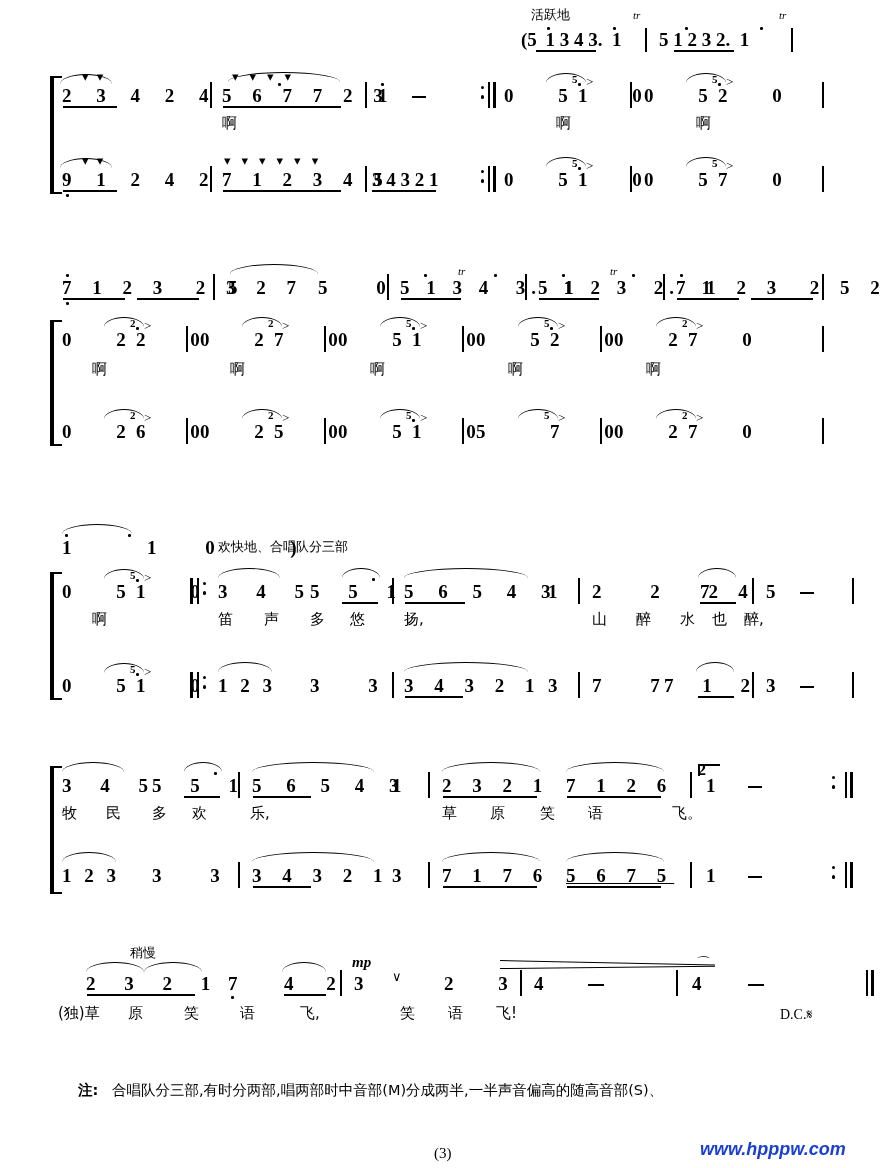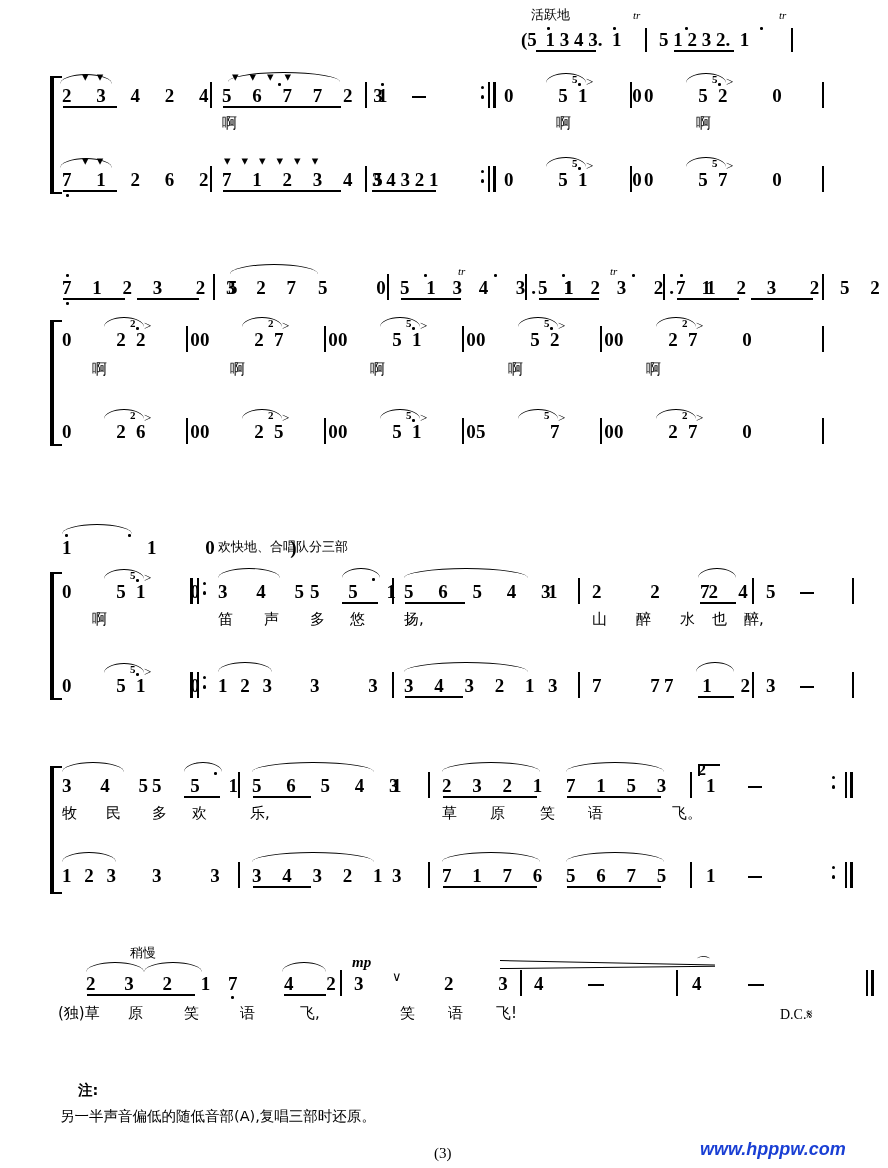--- a/index.html
+++ b/index.html
@@ -197,21 +197,21 @@
   <div class="slur" style="left:686px; top:73px; width:40px;"></div>
   <div class="t grace" style="left:712px; top:74px;">5</div>
   <div class="accent" style="left:726px; top:74px;">&gt;</div>
   <div class="dot" style="left:718px; top:83px;"></div>
   <div class="bar" style="left:822px; top:82px; height:26px;"></div>
 
   <div class="t lyr" style="left:222px; top:116px;">啊</div>
   <div class="t lyr" style="left:556px; top:116px;">啊</div>
   <div class="t lyr" style="left:696px; top:116px;">啊</div>
 
-  <div class="t num" style="left:62px; top:170px; letter-spacing:10px;">7 1 2 6  2</div>
+  <div class="t num" style="left:62px; top:170px; letter-spacing:10px;">9 1 2 4  2</div>
   <div class="slur" style="left:60px; top:158px; width:52px;"></div>
   <div class="t mark" style="left:82px; top:154px;">▾&nbsp;&nbsp;▾</div>
   <div class="beam" style="left:63px; top:190px; width:54px;"></div>
   <div class="dot" style="left:66px; top:194px;"></div>
 
   <div class="bar" style="left:210px; top:166px; height:26px;"></div>
   <div class="t num" style="left:222px; top:170px; letter-spacing:8px;">7 1 2 3 4 5</div>
   <div class="t mark" style="left:224px; top:154px; letter-spacing:11px;">▾▾▾▾▾▾</div>
   <div class="beam" style="left:223px; top:190px; width:118px;"></div>
 
@@ -463,21 +463,21 @@
   <div class="dot" style="left:214px; top:772px;"></div>
   <div class="bar" style="left:238px; top:772px; height:26px;"></div>
 
   <div class="t num" style="left:252px; top:776px; letter-spacing:10px;">5 6 5 4 3</div>
   <div class="t num" style="left:392px; top:776px;">1</div>
   <div class="slur" style="left:252px; top:762px; width:122px;"></div>
   <div class="beam" style="left:253px; top:796px; width:58px;"></div>
   <div class="bar" style="left:428px; top:772px; height:26px;"></div>
 
   <div class="t num" style="left:442px; top:776px; letter-spacing:8px;">2 3 2 1</div>
-  <div class="t num" style="left:566px; top:776px; letter-spacing:8px;">7 1 5 3</div>
+  <div class="t num" style="left:566px; top:776px; letter-spacing:8px;">7 1 2 6</div>
   <div class="slur" style="left:442px; top:762px; width:98px;"></div>
   <div class="slur" style="left:566px; top:762px; width:98px;"></div>
   <div class="beam" style="left:443px; top:796px; width:94px;"></div>
   <div class="beam" style="left:567px; top:796px; width:94px;"></div>
   <div class="bar" style="left:690px; top:772px; height:26px;"></div>
 
   <div class="t num-small" style="left:698px; top:762px;">2</div>
   <div class="hline" style="left:698px; top:764px; width:22px;"></div>
   <div class="bar" style="left:698px; top:764px; height:12px;"></div>
   <div class="t num" style="left:706px; top:776px;">1</div>
@@ -505,21 +505,21 @@
   <div class="slur" style="left:62px; top:852px; width:54px;"></div>
   <div class="bar" style="left:238px; top:862px; height:26px;"></div>
 
   <div class="t num" style="left:252px; top:866px; letter-spacing:8px;">3 4 3 2 1</div>
   <div class="t num" style="left:392px; top:866px;">3</div>
   <div class="slur" style="left:252px; top:852px; width:122px;"></div>
   <div class="beam" style="left:253px; top:886px; width:58px;"></div>
   <div class="bar" style="left:428px; top:862px; height:26px;"></div>
 
   <div class="t num" style="left:442px; top:866px; letter-spacing:8px;">7 1 7 6</div>
-  <div class="t num" style="left:566px; top:866px; letter-spacing:8px;">5 6 7 5</div>
+  <div class="t num" style="left:566px; top:866px; letter-spacing:8px;text-decoration:underline;">5 6 7 5</div>
   <div class="slur" style="left:442px; top:852px; width:98px;"></div>
   <div class="slur" style="left:566px; top:852px; width:98px;"></div>
   <div class="beam" style="left:443px; top:886px; width:94px;"></div>
   <div class="beam" style="left:567px; top:886px; width:94px;"></div>
   <div class="bar" style="left:690px; top:862px; height:26px;"></div>
 
   <div class="t num" style="left:706px; top:866px;">1</div>
   <div class="dash" style="left:748px; top:876px; width:14px;"></div>
   <div class="repeat-dots" style="left:832px; top:866px;">
       <i></i>
@@ -565,18 +565,18 @@
   <div class="t lyr" style="left:184px; top:1006px;">笑</div>
   <div class="t lyr" style="left:240px; top:1006px;">语</div>
   <div class="t lyr" style="left:300px; top:1006px;">飞,</div>
   <div class="t lyr" style="left:400px; top:1006px;">笑</div>
   <div class="t lyr" style="left:448px; top:1006px;">语</div>
   <div class="t lyr" style="left:496px; top:1006px;">飞!</div>
 
   <div class="t" style="left:780px; top:1008px; font-size:14px; font-family:'Liberation Serif', serif;">D.C.𝄋</div>
 
   <div class="t note-txt" style="left:78px; top:1078px; font-weight:bold;">注:</div>
-  <div class="t note-txt" style="left:60px; top:1104px;">另一半声音偏低的随低音部(A),复唱三部时还原。</div>
+  <div class="t note-txt" style="left:112px; top:1078px;">合唱队分三部,有时分两部,唱两部时中音部(M)分成两半,一半声音偏高的随高音部(S)、</div>
 
   <div class="t pagenum" style="left:434px; top:1146px;">(3)</div>
   <div class="t site" style="left:700px; top:1140px;">www.hpppw.com</div>
 
 </div>
 
 </body></html>

